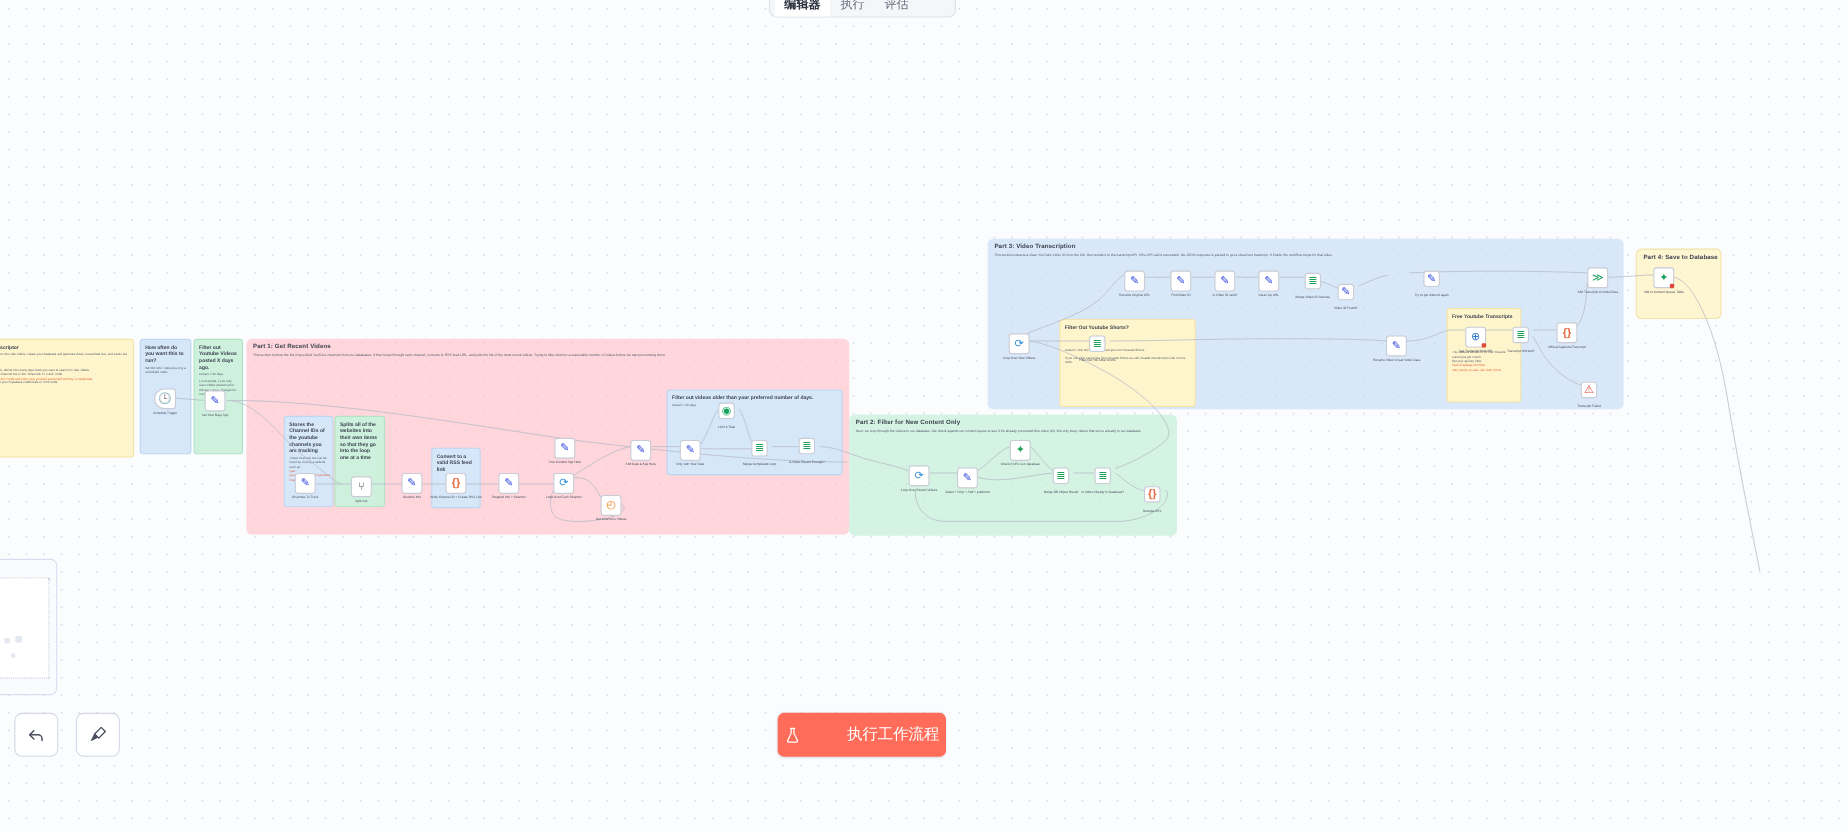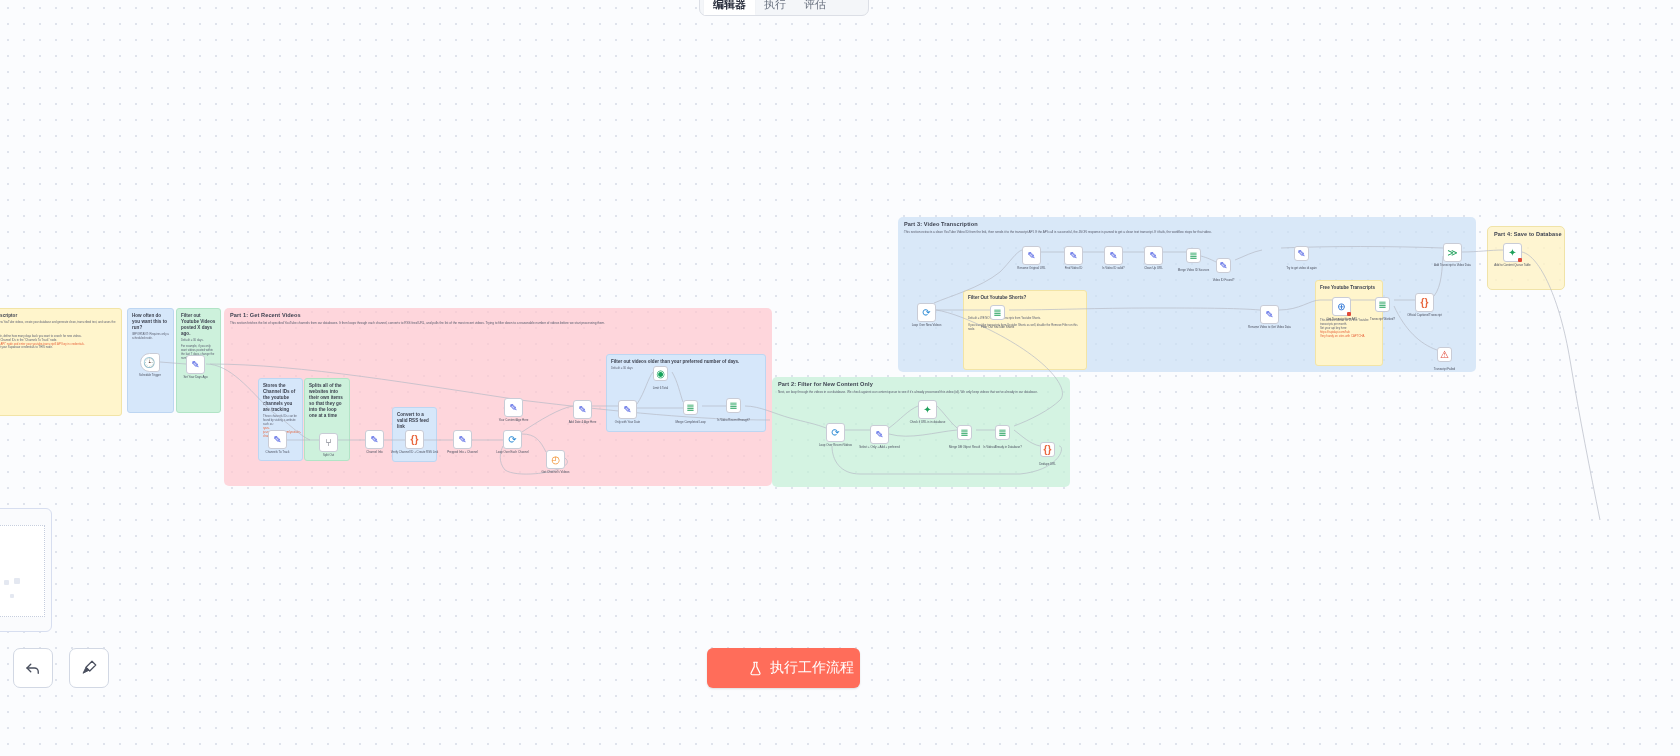--- a/index.html
+++ b/index.html
@@ -182,21 +182,21 @@
   .execbtn {
     position: absolute;
     left: 707px; top: 648px;
     width: 153px; height: 40px;
     background: #ff6d5a;
     border: none;
     border-radius: 6px;
     color: #ffffff;
     font-size: 14px;
     font-family: "Liberation Sans", sans-serif;
-    display: flex; align-items: center; justify-content: flex-end;
+    display: flex; align-items: center; justify-content: space-between;
     gap: 7px;
     cursor: pointer;
     z-index: 30;
     box-shadow: 0 1px 2px rgba(0,0,0,.12);
   }
 </style>
 </head>
 <body>
 
 <div id="app">

